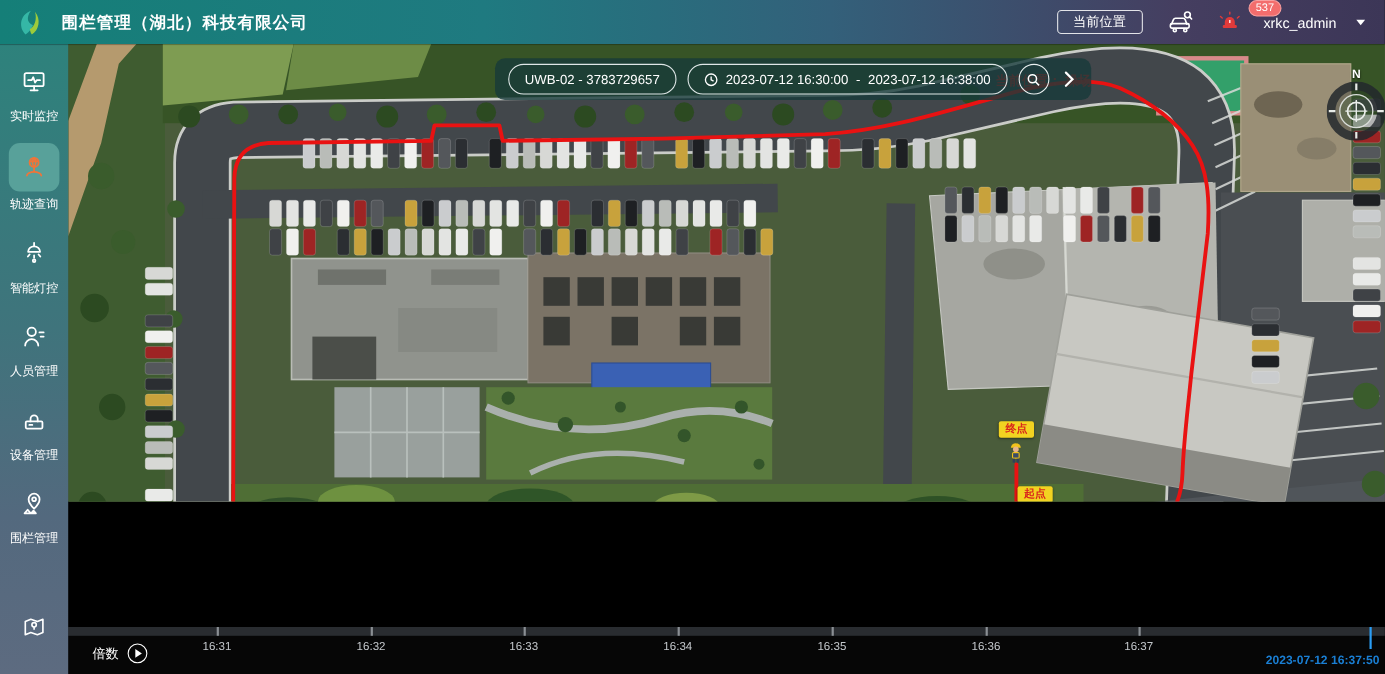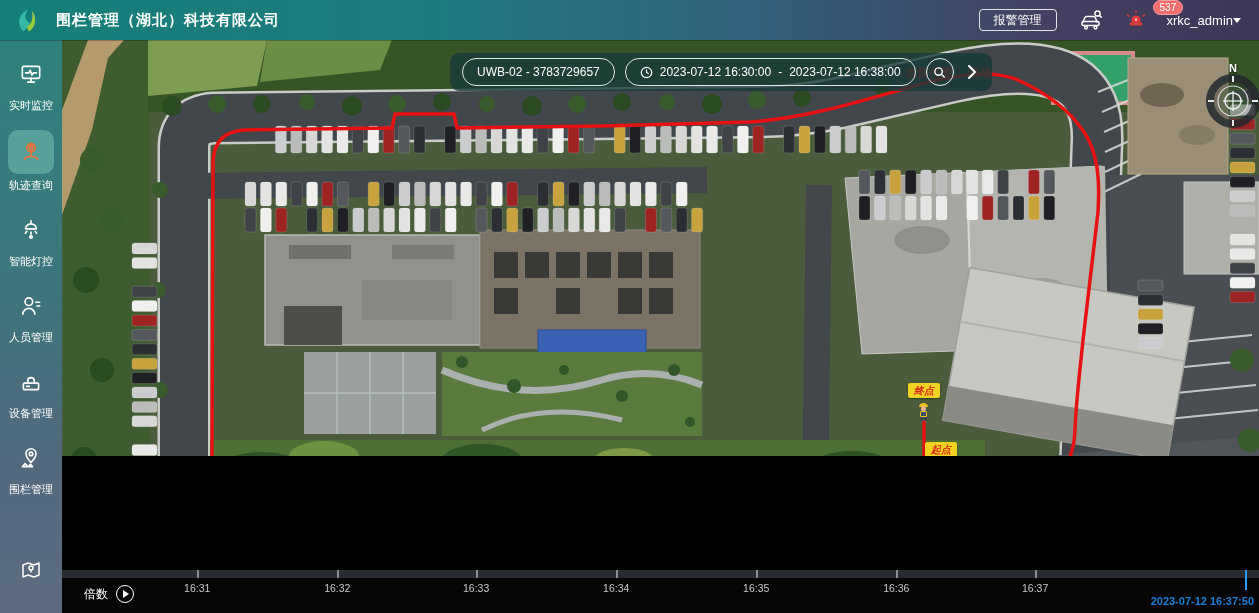--- a/index.html
+++ b/index.html
@@ -11,21 +11,21 @@
     background:linear-gradient(90deg,#157f78 0%,#1f7a80 35%,#33607a 60%,#453e60 85%,#3c3657 100%);
     display:flex;align-items:center;z-index:30;box-shadow:0 1px 0 rgba(0,0,0,.25);}
   .logo{width:30px;height:30px;margin:0 12px 0 14px;flex:none;}
   .header-title{color:#fff;font-size:15px;font-weight:bold;letter-spacing:1px;}
   .header-right{margin-left:auto;display:flex;align-items:center;gap:20px;padding-right:18px;}
   .bigscreen-btn{color:#fff;font-size:12px;border:1px solid rgba(255,255,255,.85);
     border-radius:4px;padding:3px 14px;background:transparent;cursor:pointer;line-height:14px;}
   .hicon{position:relative;display:flex;align-items:center;}
   .badge{position:absolute;top:-9px;left:28px;background:#f36d6d;color:#fff;font-size:10px;
     border-radius:9px;padding:1px 6px;border:1px solid #f9a0a0;line-height:11px;}
-  .user{color:#fff;font-size:13px;display:flex;align-items:center;gap:0;cursor:pointer;}
+  .user{color:#fff;font-size:13px;display:flex;align-items:center;gap:18px;cursor:pointer;}
   .caret{width:0;height:0;border-left:4px solid transparent;border-right:4px solid transparent;
     border-top:5px solid #fff;display:inline-block;}
 
   
   .sidebar{position:absolute;left:0;top:40px;width:62px;height:573px;z-index:25;
     background:linear-gradient(180deg,#2e827c 0%,#3f747c 45%,#53697e 75%,#5d6b80 100%);
     display:flex;flex-direction:column;align-items:center;padding-top:14px;box-sizing:border-box;}
   .side-item{display:flex;flex-direction:column;align-items:center;margin-bottom:17px;cursor:pointer;width:36px;}
   .side-item .ic{width:46px;height:40px;display:flex;align-items:center;justify-content:center;border-radius:10px;}
   .side-item.active .ic{background:#58a19a;height:44px;}
@@ -44,21 +44,21 @@
     align-items:center;justify-content:center;cursor:pointer;background:transparent;}
   .chev{display:flex;align-items:center;cursor:pointer;padding:0 2px;}
 
   .cur-loc{position:absolute;left:843px;top:25px;color:#e21f1f;font-size:12px;font-weight:bold;z-index:9;white-space:nowrap;}
 
   .compass{position:absolute;left:1143px;top:22px;width:56px;height:74px;z-index:8;cursor:pointer;
     display:flex;flex-direction:column;align-items:center;}
   .compass .n{color:#fff;font-size:11px;font-weight:bold;text-shadow:0 1px 2px rgba(0,0,0,.8);line-height:12px;}
 
   .tag{position:absolute;background:#f2d321;color:#d9261c;font-size:10px;font-weight:bold;
-    padding:2px 6px;border-radius:2px;z-index:7;line-height:11px;box-shadow:0 1px 2px rgba(0,0,0,.4);font-style:italic;}
+    padding:2px 6px;border-radius:2px;z-index:7;line-height:11px;box-shadow:0 1px 2px rgba(0,0,0,.4);}
   .worker{position:absolute;z-index:7;}
 
   
   .timeline{position:absolute;left:62px;top:570px;width:1197px;height:43px;background:#060606;z-index:20;}
   .tstrip{position:absolute;left:0;top:0;width:100%;height:8px;background:rgba(44,48,52,.92);cursor:pointer;}
   .tick{position:absolute;top:0;width:2px;height:8px;background:#8a8f94;}
   .tick-label{position:absolute;top:12px;transform:translateX(-50%);color:#c4c8cc;font-size:10.5px;}
   .speed{position:absolute;left:22px;top:15px;display:flex;align-items:center;gap:8px;}
   .speed .sl{color:#fff;font-size:12px;}
   .playbtn{width:18px;height:18px;border:1.5px solid #fff;border-radius:50%;display:flex;align-items:center;
@@ -73,21 +73,21 @@
 
 <div class="app">
 
   <div class="header">
     <svg class="logo" viewBox="0 0 32 32">
       <path d="M10,28 C3,22 4,9 15,5 C10,12 12,17 17,19 C15,24 13,26 10,28 Z" fill="#35b7a6"></path>
       <path d="M16,28 C23,24 25,13 19,6 C21,13 19,20 14,23 C14.5,25.5 15,27 16,28 Z" fill="#9ccb3b"></path>
     </svg>
     <div class="header-title">围栏管理（湖北）科技有限公司</div>
     <div class="header-right">
-      <button class="bigscreen-btn">报警管理</button>
+      <button class="bigscreen-btn">当前位置</button>
       <div class="hicon">
         <svg width="28" height="24" viewBox="0 0 24 24" fill="none" stroke="#fff" stroke-width="1.5" stroke-linecap="round">
           <path d="M4,14 l1.8,-4.2 a2,2 0 0 1 1.8,-1.2 h7 a2,2 0 0 1 1.8,1.2 L18,14"></path>
           <rect x="3" y="13.5" width="17" height="4" rx="1.2"></rect>
           <circle cx="7" cy="19.5" r="1.4"></circle>
             <circle cx="16.5" cy="19.5" r="1.4"></circle>
           <circle cx="18.5" cy="5.5" r="2.6"></circle>
             <line x1="20.4" y1="7.4" x2="22.3" y2="9.3"></line>
         </svg>
       </div>

